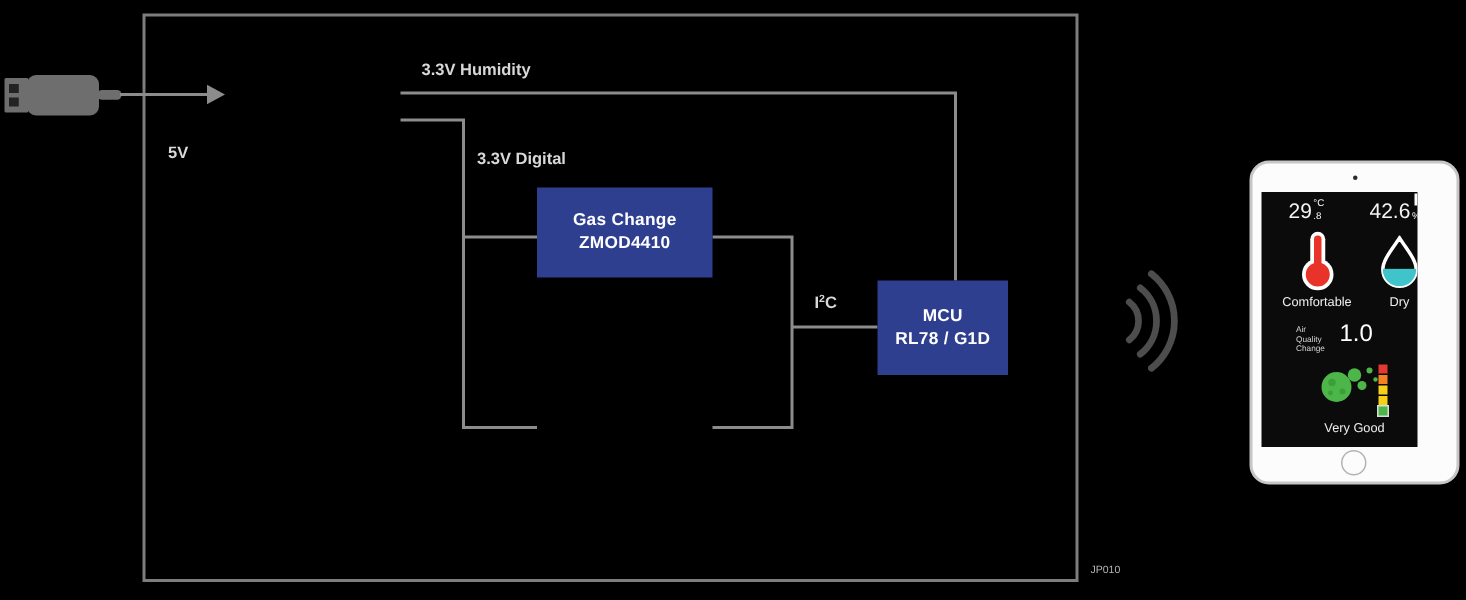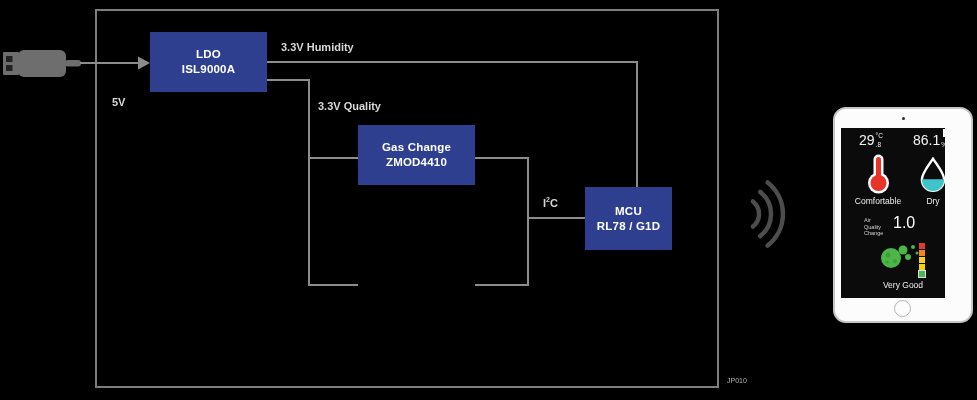--- a/index.html
+++ b/index.html
@@ -82,53 +82,49 @@
     </g>
     <polygon points="138,56.5 150,63 138,69.5" fill="#8c8c8c"></polygon>
 
     <g stroke="#4d4d4d" stroke-width="4.5" fill="none" stroke-linecap="round">
       <path d="M752.9 201.4 A16 16 0 0 1 752.9 226.6"></path>
       <path d="M760.2 191.9 A28 28 0 0 1 760.2 236.1"></path>
       <path d="M767.6 182.5 A40 40 0 0 1 767.6 245.5"></path>
     </g>
   </svg>
 
-  <div class="block blk-ldo">
-    <span>LDO</span>
-    <span>ISL9000A</span>
-  </div>
   <div class="block blk-gas">
     <span>Gas Change</span>
     <span>ZMOD4410</span>
   </div>
   <div class="block blk-mcu">
     <span>MCU</span>
     <span>RL78 / G1D</span>
   </div>
 
   <div class="rail lbl-5v">5V</div>
   <div class="rail lbl-dig">3.3V Humidity</div>
-  <div class="rail lbl-ana">3.3V Quality</div>
+  <div class="rail lbl-ana">3.3V Digital</div>
   <div class="rail lbl-i2c"><span>I</span><sup>2</sup><span>C</span></div>
   <div class="rail lbl-ref">JP010</div>
 
   <div class="tablet">
     <div class="cam"></div>
     <div class="screen">
       <div class="scr-tick"></div>
 
       <div class="reading rd-temp">
         <span class="big">29</span>
         <span class="small-col">
           <span>°C</span>
           <span>.8</span>
         </span>
       </div>
       <div class="reading rd-hum">
-        <span class="big">86.1</span>
+        <span class="big">42.6</span>
         <span class="small-col">
           <span>%</span>
         </span>
       </div>
 
       <svg class="icn-thermo" width="33" height="40" viewBox="0 0 33 40">
         <rect x="11.5" y="0.5" width="10" height="25" rx="5" fill="#fff"></rect>
         <circle cx="16.5" cy="29" r="10.5" fill="#fff"></circle>
         <rect x="14" y="3" width="5" height="22" rx="2.5" fill="#e8332a"></rect>
         <circle cx="16.5" cy="29" r="8" fill="#e8332a"></circle>

